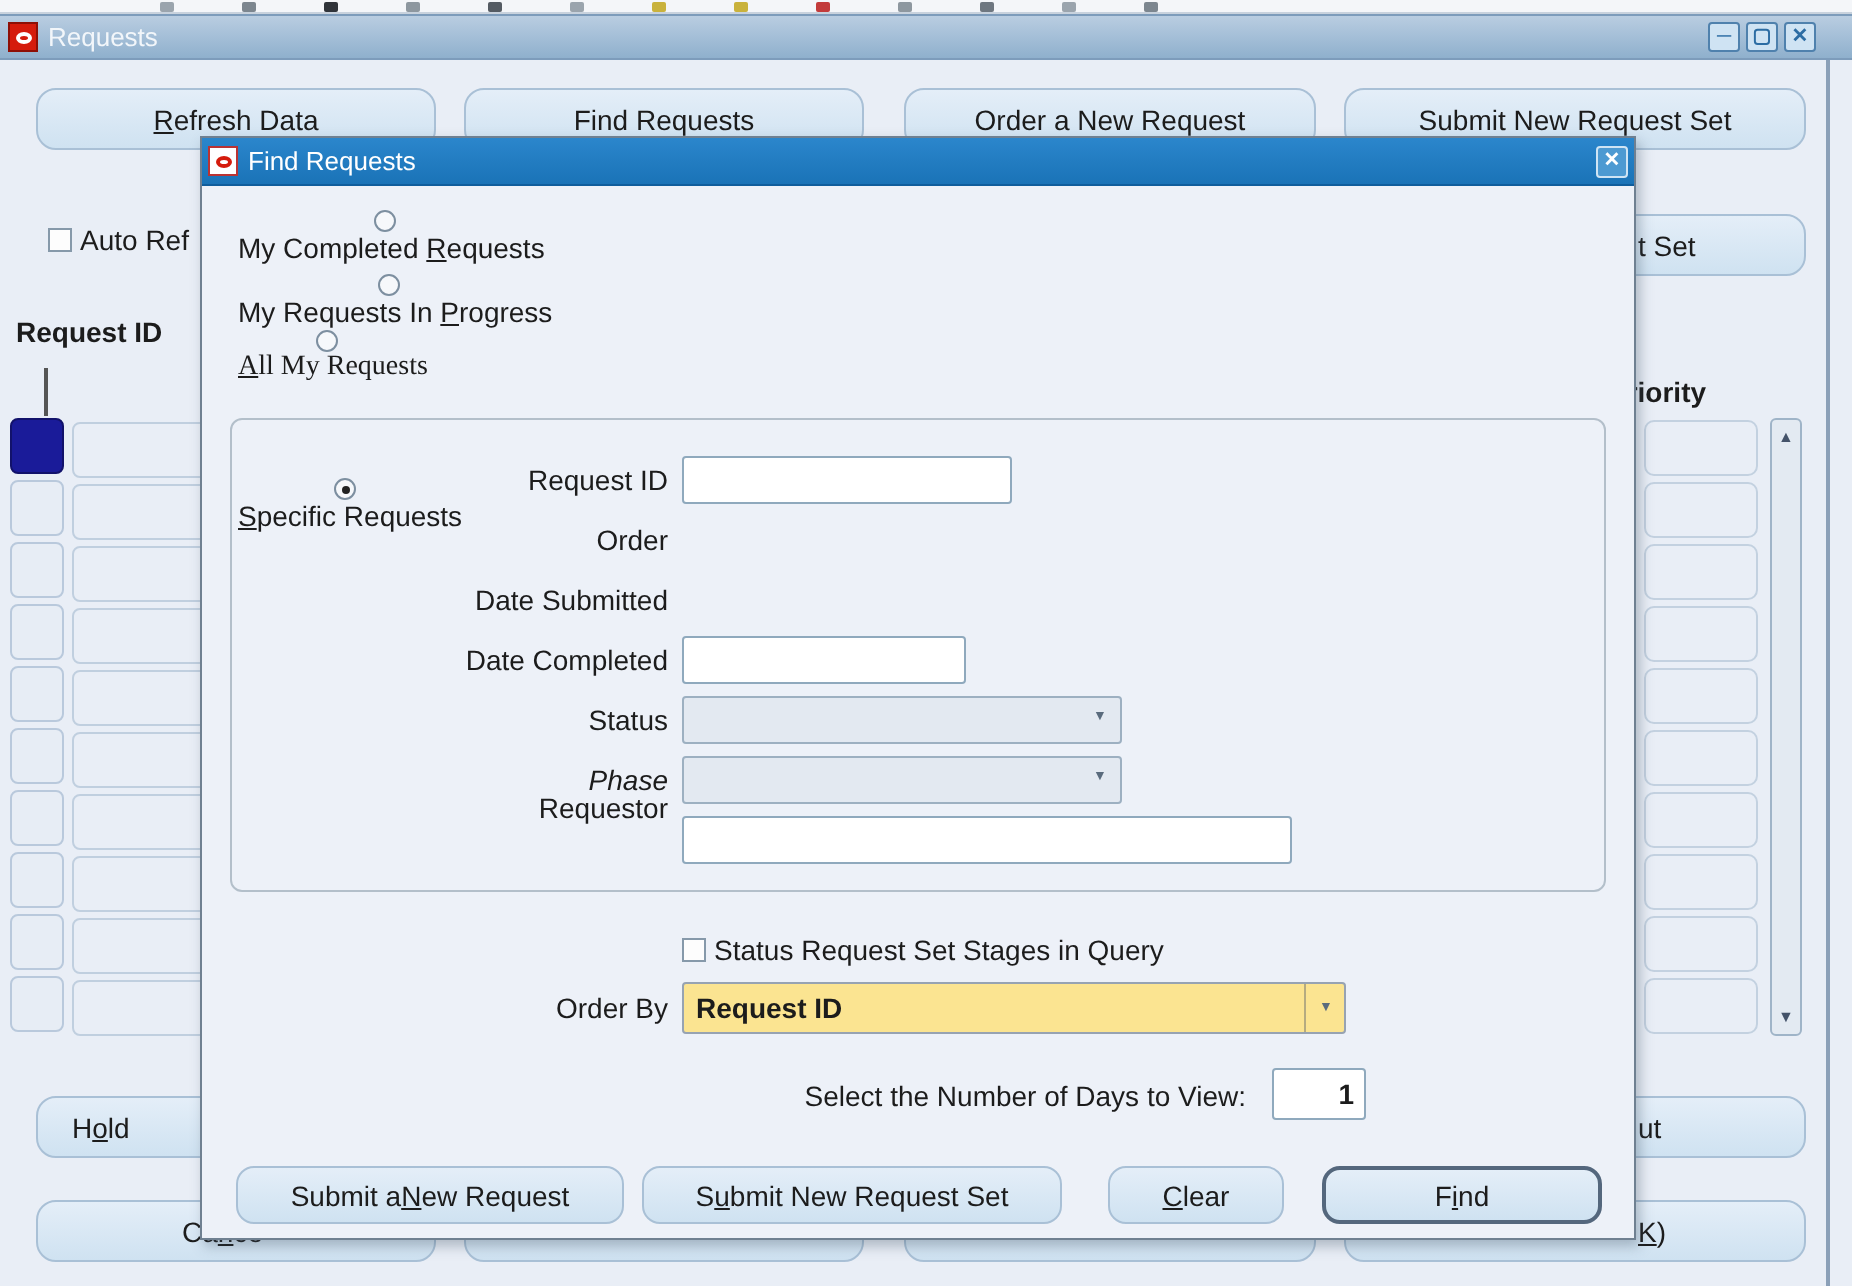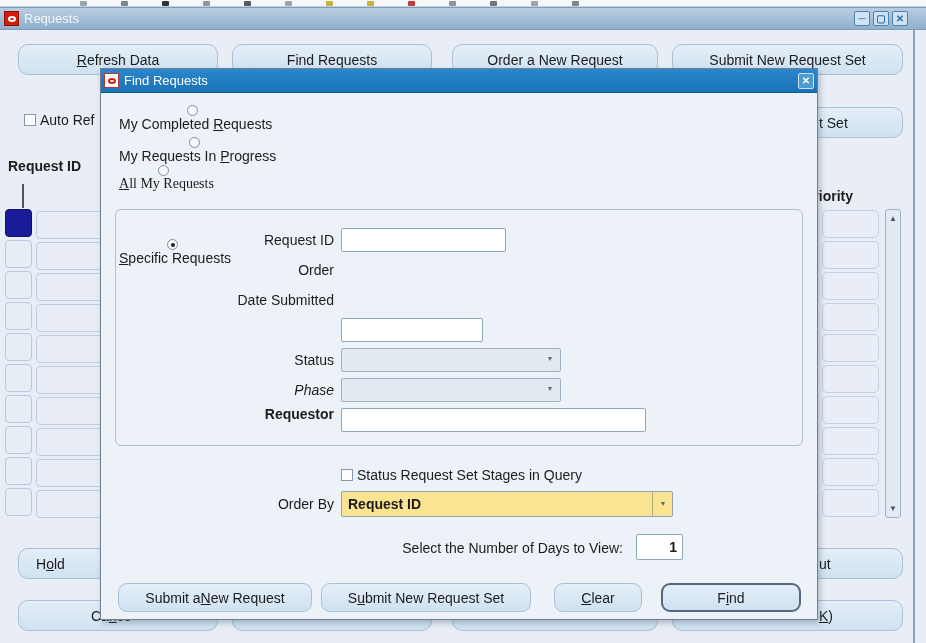--- a/index.html
+++ b/index.html
@@ -263,33 +263,34 @@
 
   <div class="fieldset"></div>
 
   <div class="field-label" style="top:159px;">Request ID</div>
   <input class="tf" style="top: 159px; width: 165px;" value="">
 
   <div class="field-label" style="top:189px;">Order</div>
 
   <div class="field-label" style="top:219px;">Date Submitted</div>
 
+  <div class="field-label" style="top:249px;">Date Completed</div>
   <input class="tf" style="top: 249px; width: 142px;" value="">
 
   <div class="field-label" style="top:279px;">Status</div>
   <div class="combo" style="top:279px; width:220px;">
     <span class="arr" style="transform:scale(.7); display:inline-block;">▼</span>
   </div>
 
   <div class="field-label" style="top:309px;font-style:italic;">Phase</div>
   <div class="combo" style="top:309px; width:220px;">
     <span class="arr" style="transform:scale(.7); display:inline-block;">▼</span>
   </div>
 
-  <div class="field-label" style="top:333px;font-weight:bold;">Requestor</div>
+  <div class="field-label" style="top:323px;">Requestor</div>
   <input class="tf" style="top: 339px; width: 305px;" value="">
 
   <div class="check-row" style="left:240px; top:398px;">
     <span class="checkbox"></span>
     <span>Status Request Set Stages in Query</span>
   </div>
 
   <div class="field-label" style="top:423px;">Order By</div>
   <div class="orderby-combo">
     <span>Request ID</span>

